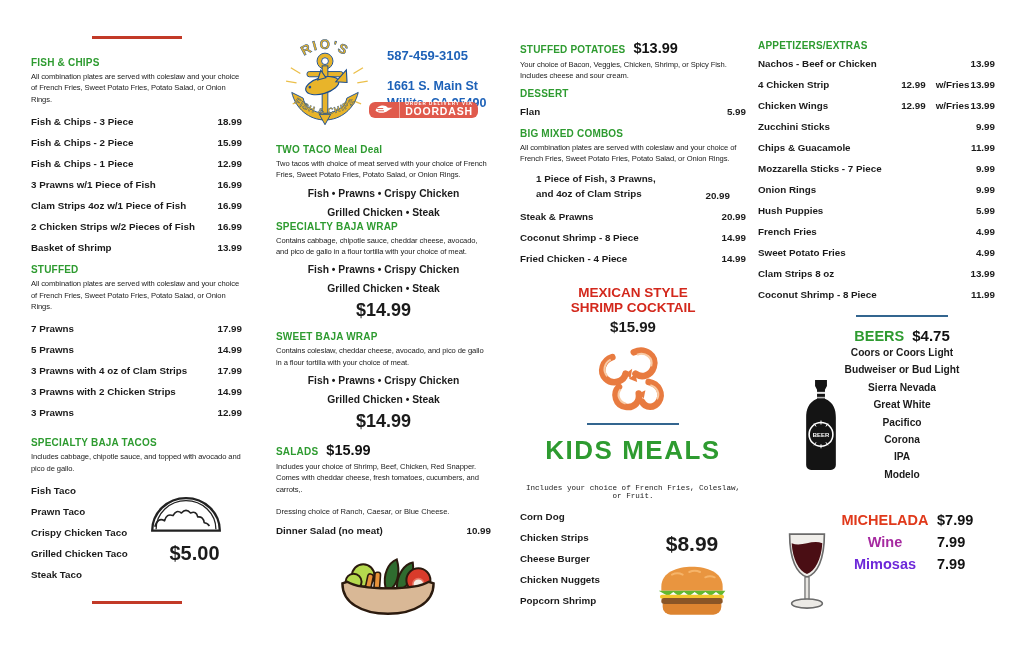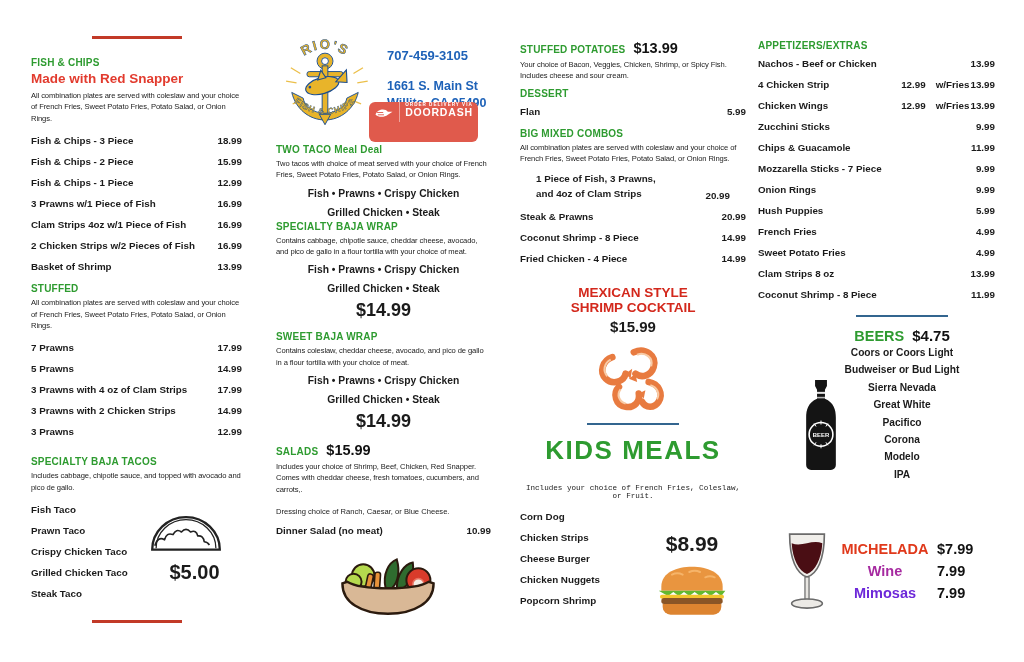--- a/index.html
+++ b/index.html
@@ -26,22 +26,22 @@
   .taco-flex{display:flex;}
   .taco-list{flex:1;}
   .taco-right{width:95px;text-align:center;padding-top:10px;}
   .big-price{font-size:20px;font-weight:800;margin-top:6px;}
 
   
   #logo{position:absolute;left:277px;top:26px;}
   #contact{position:absolute;left:387px;top:48px;width:104px;}
   .phone{font-size:13px;font-weight:800;color:#1e62b8;margin:0 0 15px;}
   .addr{font-size:12.5px;font-weight:800;color:#1e62b8;line-height:1.35;margin:0;}
-  #dd-btn{position:absolute;left:369px;top:102px;width:109px;height:40px;background:#e05a4c;
-          border-radius:6px;display:flex;align-items:flex-start;color:#fff;cursor:pointer;}
+  #dd-btn{position:absolute;left:369px;top:102px;width:109px;height:16px;background:#e05a4c;
+          border-radius:6px;display:flex;align-items:flex-end;color:#fff;cursor:pointer;}
   .dd-wing{width:30px;display:flex;justify-content:center;border-right:1px solid rgba(255,255,255,.45);height:20px;align-items:center;}
   .dd-text{flex:1;text-align:center;line-height:1.1;}
   .dd-l1{font-size:4.6px;font-weight:700;letter-spacing:1px;}
   .dd-l2{font-size:10.5px;font-weight:800;letter-spacing:.8px;}
 
   .choices{font-size:10.3px;font-weight:700;line-height:1.45;margin:4px 0 0;text-align:center;}
   .price-lg{font-size:18px;font-weight:800;margin:3px 0 10px;text-align:center;}
   .h-inline{display:flex;gap:8px;align-items:baseline;}
   .h-price{font-size:14.5px;font-weight:800;color:#111;}
   .dressing{font-size:7.6px;margin:12px 0 4px;}
@@ -58,41 +58,40 @@
   .kids-price{font-size:21px;font-weight:800;}
   .kid-row{display:flex;align-items:center;height:21px;font-size:9.8px;font-weight:700;}
 
   .beers-wrap{margin:10px 0 0 58px;width:172px;text-align:center;}
   .beers-h{display:flex;justify-content:center;gap:8px;align-items:baseline;}
   .beers-name{font-size:14.5px;font-weight:800;color:#2e9b30;}
   .beers-price{font-size:15px;font-weight:800;color:#111;}
   .beer-item{font-size:10.2px;font-weight:700;line-height:17.4px;}
   #beer-bottle{position:absolute;left:794px;top:378px;}
   #wine-glass{position:absolute;left:783px;top:531px;}
-  #drinks{position:absolute;left:833px;top:541px;width:166px;}
+  #drinks{position:absolute;left:833px;top:512px;width:166px;}
   .drink-row{display:flex;align-items:baseline;height:22px;}
   .drink-name{width:104px;text-align:center;font-size:14.5px;font-weight:800;}
   .drink-price{font-size:14.5px;font-weight:800;color:#111;}
   .c-michelada{color:#e0391b;} .c-wine{color:#a62aa0;} .c-mimosas{color:#6d28d9;}
 
   .app-row{display:flex;align-items:center;height:21px;font-size:9.8px;font-weight:700;}
   .app-nm{flex:1;}
   .app-mid{margin-right:10px;}
   .app-tag{margin-right:1px;}
   svg{display:block;}
 </style>
 </head>
 <body>
 
 <div class="menu">
 
   <div class="col" id="col1">
     <hr class="hr-red">
     <h2 class="sec">FISH &amp; CHIPS</h2>
-    <h3 class="sub-red">Made with Red Snapper</h3>
     <p class="desc">All combination plates are served with coleslaw and your choice of French Fries, Sweet Potato Fries, Potato Salad, or Onion Rings.</p>
     <div class="rows">
 
         <div class="row">
           <span>Fish &amp; Chips - 3 Piece</span>
           <span>18.99</span>
         </div>
 
         <div class="row">
           <span>Fish &amp; Chips - 2 Piece</span>
@@ -222,21 +221,21 @@
       <text font-size="14" font-weight="bold" fill="#e8b42a" stroke="#1d4e8f" stroke-width="0.5" letter-spacing="2" text-anchor="middle">
         <textPath href="#arcTop" startOffset="50%">RIO'S</textPath>
       </text>
       <text font-size="9" font-weight="bold" fill="#e8b42a" stroke="#1d4e8f" stroke-width="0.4" letter-spacing="1" text-anchor="middle">
         <textPath href="#arcBot" startOffset="50%">FISH &amp; CHIPS</textPath>
       </text>
     </svg>
   </div>
 
   <div id="contact">
-    <p class="phone">707-459-3105</p>
+    <p class="phone">587-459-3105</p>
     <p class="addr">1661 S. Main St</p>
     <p class="addr">Willits, CA 95490</p>
   </div>
 
   <div id="dd-btn">
     <span class="dd-wing">
       <svg width="20" height="13" viewBox="0 0 26 16">
         <path d="M2 11 C4 4 14 2 18 7 L24 7 L18 11 C13 15 5 14 2 11 Z" fill="#fff"></path>
         <line x1="4" y1="8" x2="12" y2="8" stroke="#e05a4c" stroke-width="1.2"></line>
         <line x1="5" y1="11" x2="13" y2="11" stroke="#e05a4c" stroke-width="1.2"></line>
@@ -498,23 +497,23 @@
           <div class="beer-item">Budweiser or Bud Light</div>
 
           <div class="beer-item">Sierra Nevada</div>
 
           <div class="beer-item">Great White</div>
 
           <div class="beer-item">Pacifico</div>
 
           <div class="beer-item">Corona</div>
 
+          <div class="beer-item">IPA</div>
+
           <div class="beer-item">Modelo</div>
-
-          <div class="beer-item">IPA</div>
         </div>
     </div>
   </div>
 
   <div id="beer-bottle">
     <svg width="54" height="94" viewBox="0 0 50 95">
       <path d="M19 2 h12 v6 l-2 4 v9 c9 4 11 11 11 19 v48 a5 5 0 0 1 -5 5 h-20 a5 5 0 0 1 -5 -5 v-48 c0 -8 2 -15 11 -19 v-9 l-2 -4 Z" fill="#141414"></path>
       <rect x="18" y="14" width="14" height="2" fill="#fff" opacity="0.9"></rect>
       <rect x="17" y="19" width="16" height="1.6" fill="#fff" opacity="0.7"></rect>
       <circle cx="25" cy="57" r="12" fill="#141414" stroke="#fff" stroke-width="1.6"></circle>

